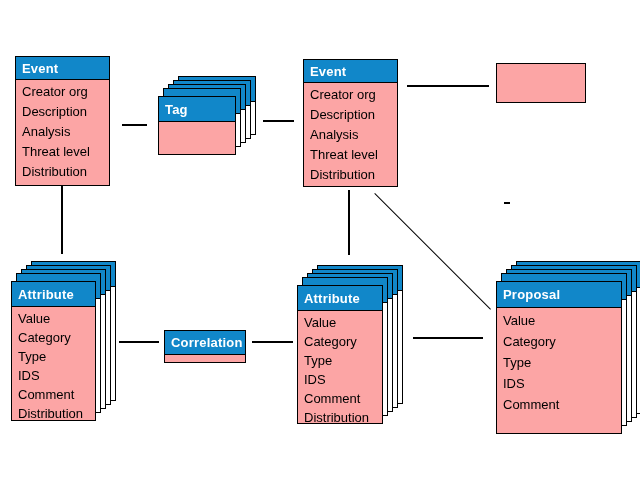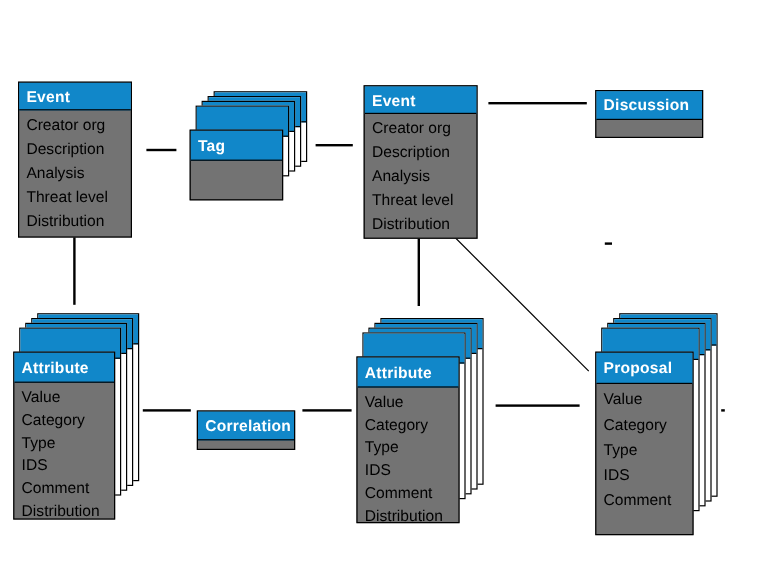--- a/index.html
+++ b/index.html
@@ -3,22 +3,22 @@
 <meta charset="utf-8">
 <style>
   html,body{margin:0;padding:0;background:#fff;}
   .canvas{
     position:relative;width:640px;height:480px;background:#fff;overflow:hidden;
     font-family:"Liberation Sans",sans-serif;color:var(--body-text,#000);
   }
   
   .entity,.stack{position:absolute;}
   .box{
-    position:absolute;left:0;top:16px;width:100%;height:100%;
-    background:#737373;border:1.5px solid var(--line-color,#000);box-sizing:border-box;
+    position:absolute;left:0;top:4px;width:100%;height:100%;
+    background:#fca5a5;border:1.5px solid var(--line-color,#000);box-sizing:border-box;
   }
   .hdr{
     height:var(--hh,24px);background:var(--hdr-bg,#1187C9);
     border-bottom:1.5px solid var(--line-color,#000);box-sizing:border-box;
     display:flex;align-items:center;padding-left:6px;
     color:var(--hdr-text,#fff);font-size:13px;font-weight:700;letter-spacing:.2px;
     overflow:hidden;white-space:nowrap;
   }
   .bdy{padding:2px 0 0 6px;font-size:13px;overflow:hidden;}
   .field{line-height:var(--lh,19px);white-space:nowrap;}
@@ -99,23 +99,20 @@
         <div class="field">Description</div>
         <div class="field">Analysis</div>
         <div class="field">Threat level</div>
         <div class="field">Distribution</div>
       </div>
     </div>
   </div>
 
   <div class="entity" style="left:496px;top:59px;width:90px;height:40px;--hh:24px;">
     <div class="box front">
-      <div class="hdr">
-        <span>Discussion</span>
-      </div>
       <div class="bdy"></div>
     </div>
   </div>
 
   <div class="stack" style="left:11px;top:277px;width:85px;height:140px;--hh:25px;--lh:19px;">
     <div class="layer l4">
         <div class="fill"></div>
       </div>
     <div class="layer l3">
         <div class="fill"></div>
@@ -171,21 +168,21 @@
         <div class="field">Value</div>
         <div class="field">Category</div>
         <div class="field">Type</div>
         <div class="field">IDS</div>
         <div class="field">Comment</div>
         <div class="field">Distribution</div>
       </div>
     </div>
   </div>
 
-  <div class="stack" style="left:496px;top:277px;width:82px;height:153px;--hh:26px;--lh:21px;">
+  <div class="stack" style="left:496px;top:277px;width:82px;height:153px;padding-left:44px;--hh:26px;--lh:21px;">
     <div class="layer l4">
         <div class="fill"></div>
       </div>
     <div class="layer l3">
         <div class="fill"></div>
       </div>
     <div class="layer l2">
         <div class="fill"></div>
       </div>
     <div class="layer l1">

